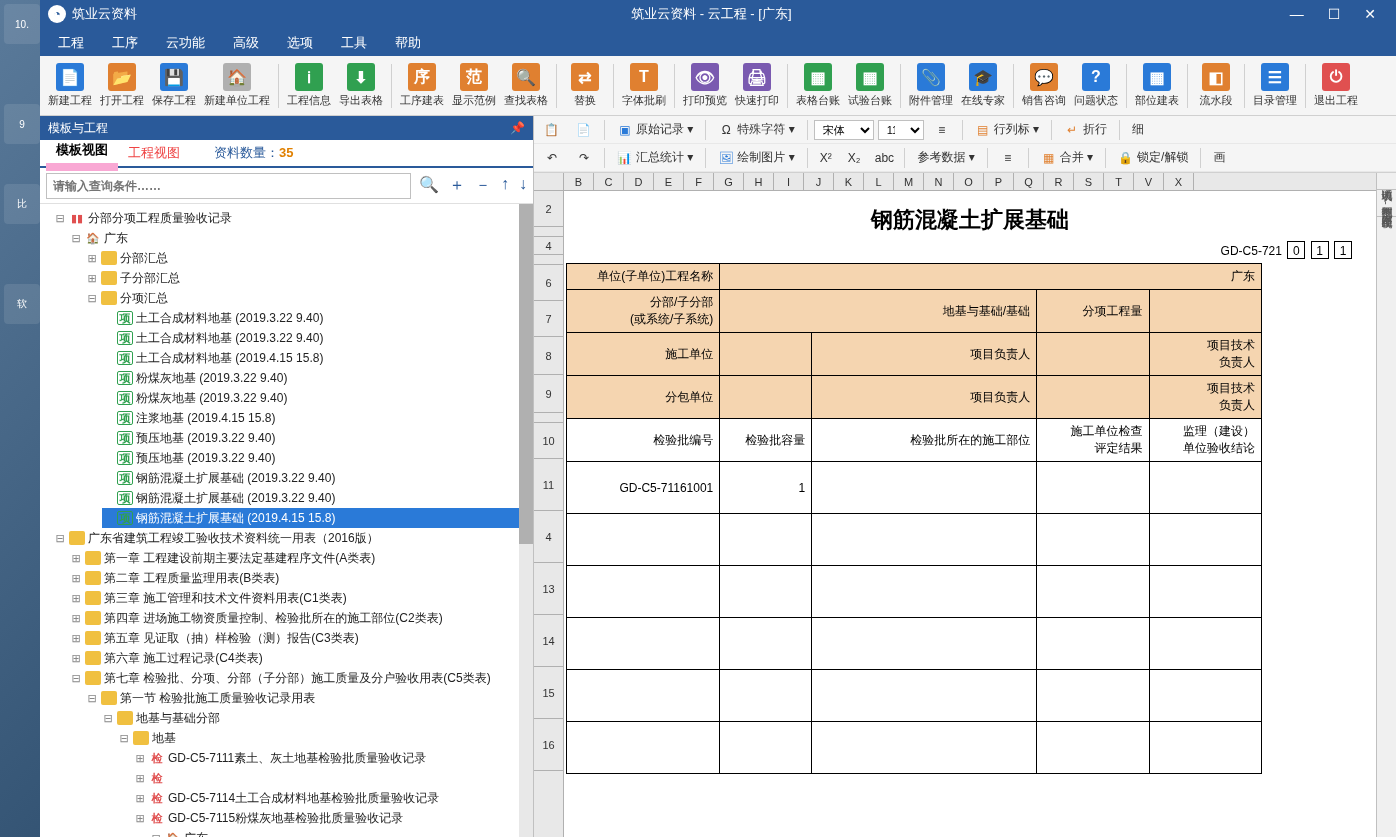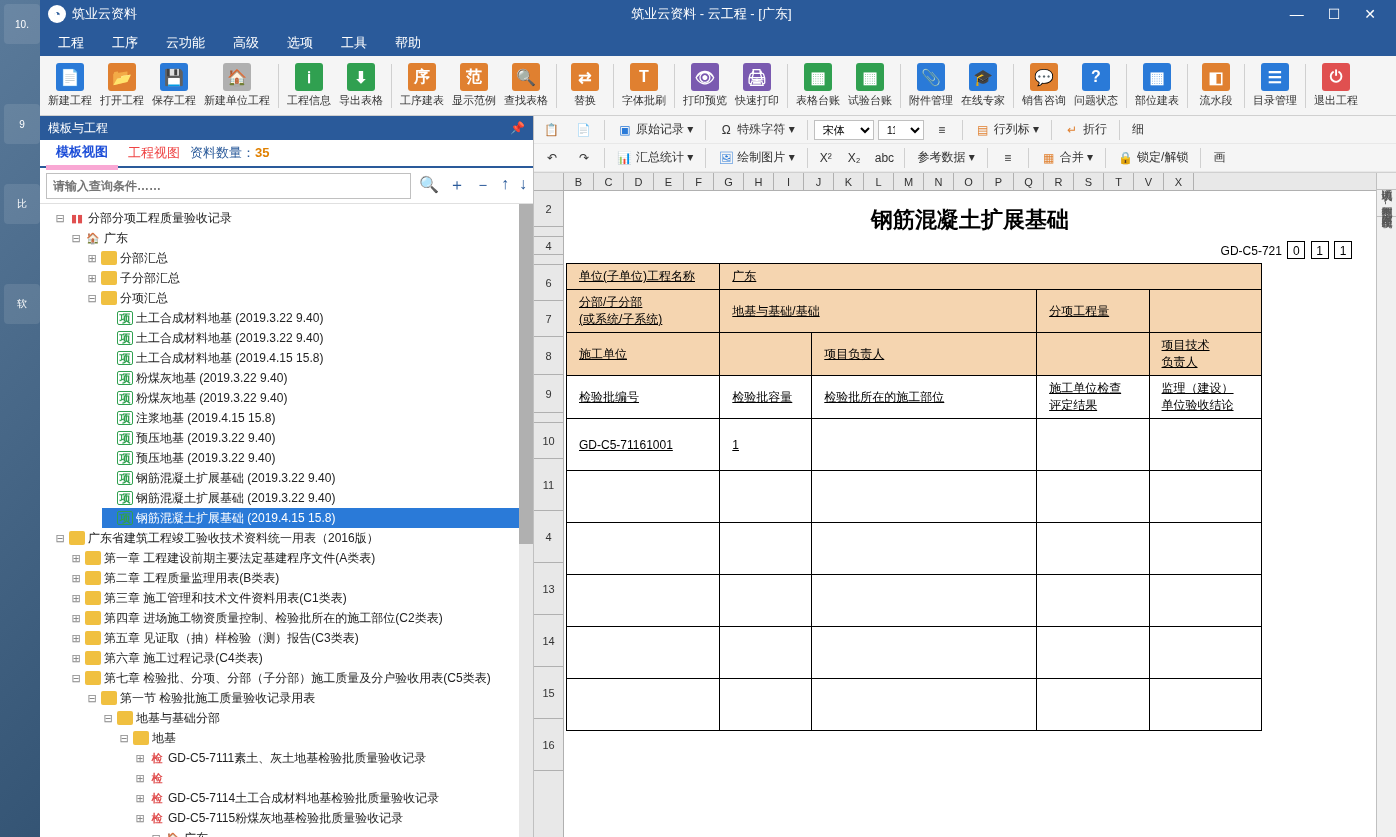--- a/index.html
+++ b/index.html
@@ -19,22 +19,22 @@
 .toolbar { height: 60px; background: #f5f5f5; border-bottom: 1px solid #d0d0d0; display: flex; align-items: center; padding: 2px 4px; overflow: hidden; }
 .tb-btn { display: flex; flex-direction: column; align-items: center; justify-content: center; padding: 2px 4px; min-width: 48px; cursor: pointer; font-size: 11px; color: #333; }
 .tb-icon { width: 28px; height: 28px; border-radius: 3px; margin-bottom: 2px; display: flex; align-items: center; justify-content: center; color: #fff; font-size: 16px; font-weight: bold; }
 .tb-sep { width: 1px; height: 44px; background: #d0d0d0; margin: 0 4px; }
 .content { flex: 1; display: flex; overflow: hidden; }
 .left-panel { width: 494px; display: flex; flex-direction: column; border-right: 1px solid #c0c0c0; background: #fff; }
 .panel-header { height: 24px; background: #2a5a9a; color: #fff; display: flex; align-items: center; padding: 0 8px; font-size: 12px; }
 .panel-header .pin { margin-left: auto; cursor: pointer; }
 .panel-tabs { height: 28px; display: flex; align-items: center; border-bottom: 2px solid #2a5a9a; padding: 0 6px; }
 .ptab { padding: 4px 10px; font-size: 13px; cursor: pointer; color: #ef4444; }
-.ptab.active { color: #1d4ed8; font-weight: bold; border-bottom: 5px solid #f9a8d4; margin-bottom: -2px; }
-.ptab-info { font-size: 13px; color: #2a5a9a; }
+.ptab.active { color: #000000; font-weight: bold; border-bottom: 8px solid #f9a8d4; margin-bottom: -2px; }
+.ptab-info { margin-left: 24px; font-size: 13px; color: #2a5a9a; }
 .ptab-info .cnt { color: #e08000; font-weight: bold; }
 .search-row { height: 36px; display: flex; align-items: center; padding: 4px 6px; border-bottom: 1px solid #e0e0e0; }
 .search-input { flex: 1; height: 26px; border: 1px solid #c0c0c0; padding: 0 6px; font-size: 12px; color: #888; font-weight: bold; }
 .search-icons { display: flex; gap: 10px; margin-left: 8px; color: #2a5a9a; font-size: 16px; }
 .search-icons span { cursor: pointer; }
 .tree { flex: 1; overflow-y: auto; padding: 4px 0 4px 14px; font-size: 12px; color: #222; position: relative; }
 .tree-scroll-overlay { position: absolute; right: 0; top: 0; bottom: 0; width: 14px; background: #e8e8e8; }
 .tree-scroll-thumb { position: absolute; right: 0; top: 0; width: 14px; height: 340px; background: #b0b0b0; }
 .tnode { line-height: 20px; white-space: nowrap; }
 .tnode .row { display: flex; align-items: center; height: 20px; cursor: pointer; }
@@ -58,21 +58,21 @@
 .rh { height: 18px; border-bottom: 1px solid #b0b0b0; text-align: center; font-size: 11px; color: #333; line-height: 18px; }
 .sheet-main { flex: 1; overflow: auto; background: #fff; position: relative; }
 .col-hdrs { height: 18px; display: flex; background: #e8e8e8; border-bottom: 1px solid #b0b0b0; position: sticky; top: 0; }
 .ch { width: 30px; border-right: 1px solid #b0b0b0; text-align: center; font-size: 11px; color: #333; line-height: 18px; }
 .doc-wrap { padding: 6px 0 0 0; }
 .doc-title-row { display: flex; align-items: baseline; justify-content: center; gap: 18px; margin: 8px 0 6px 0; }
 .doc-h1 { font-size: 22px; font-weight: bold; }
 .doc-code-row { text-align: right; padding-right: 24px; font-size: 12px; margin-bottom: 4px; }
 .doc-code-row .box { display: inline-block; width: 18px; height: 18px; border: 1px solid #000; text-align: center; line-height: 18px; margin-left: 2px; }
 .doc-table { border-collapse: collapse; width: 696px; margin-left: 2px; font-size: 12px; }
-.doc-table td { border: 1px solid #000; padding: 4px 12px; text-align: left; vertical-align: middle; text-decoration: underline; }
+.doc-table td { border: 1px solid #000; padding: 4px 6px; text-align: right; vertical-align: middle; }
 .doc-table .hdr { background: #f5d5b0; }
 .side-tabs { width: 20px; background: #f0f0f0; border-left: 1px solid #c0c0c0; display: flex; flex-direction: column; }
 .side-tab { writing-mode: vertical-rl; padding: 8px 2px; font-size: 11px; color: #555; cursor: pointer; border-bottom: 1px solid #c0c0c0; }
 </style>
 </head>
 <body>
 
 <div class="desktop-bg"></div>
 <div class="desktop-icons">
   <div class="d-icon">10.</div>
@@ -616,20 +616,28 @@
                   </tr>
               <tr>
                     <td class="hdr">施工单位</td>
                     <td class="hdr"></td>
                     <td class="hdr">项目负责人</td>
                     <td class="hdr"></td>
                     <td class="hdr" style="white-space:pre-line;width:80px">项目技术
 负责人</td>
                   </tr>
               <tr>
+                    <td class="hdr">分包单位</td>
+                    <td class="hdr"></td>
+                    <td class="hdr">项目负责人</td>
+                    <td class="hdr"></td>
+                    <td class="hdr" style="white-space:pre-line">项目技术
+负责人</td>
+                  </tr>
+              <tr>
                 <td style="width:120px">检验批编号</td>
                 <td style="width:90px">检验批容量</td>
                 <td style="width:220px">检验批所在的施工部位</td>
                 <td style="width:110px;white-space:pre-line">施工单位检查
 评定结果</td>
                 <td style="width:110px;white-space:pre-line">监理（建设）
 单位验收结论</td>
               </tr>
               <tr style="height:52px">
                     <td>GD-C5-71161001</td>

